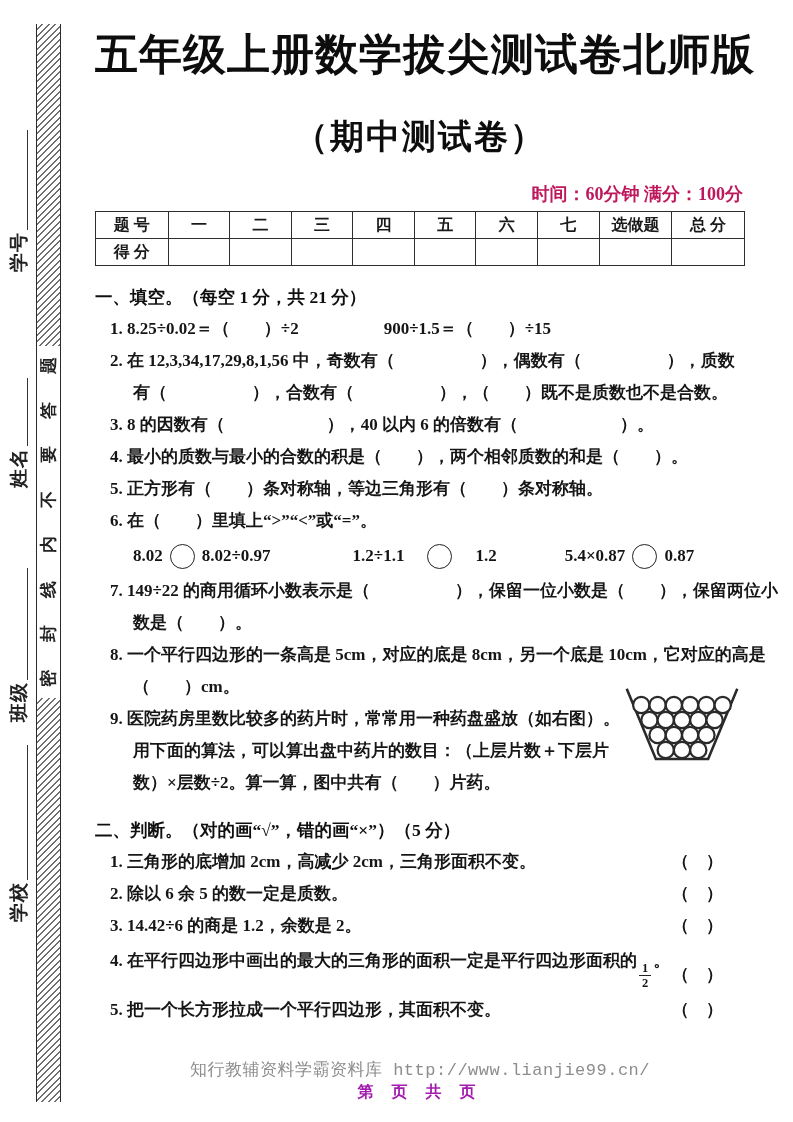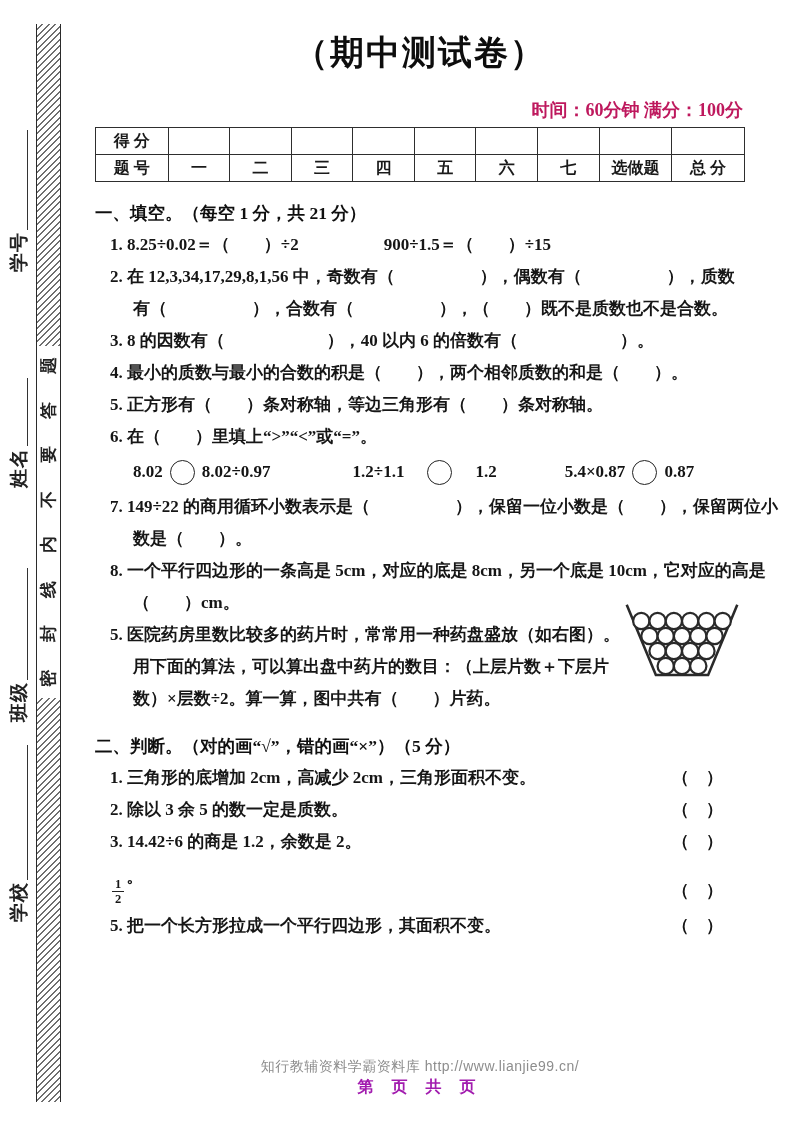--- a/index.html
+++ b/index.html
@@ -96,21 +96,21 @@
     display:inline-flex; flex-direction:column; vertical-align:-6px;
     font-size:12.5px; line-height:1.15; text-align:center; margin:0 2px;
     font-weight:bold;
   }
   .frac .den { border-top:1.4px solid #222; padding:0 3px; }
   .frac .num { padding:0 3px; }
 
   
   footer { position:absolute; left:95px; top:1058px; width:650px; text-align:center; }
   .foot1 {
-    font-family:Liberation Sans, sans-serif; font-size:14px; color:#8d8d8d;
+    font-family:Liberation Mono, monospace; font-size:17px; color:#8d8d8d;
     letter-spacing:0.5px;
   }
   .foot2 {
     margin-top:1px; font-size:16px; font-weight:bold; color:#a21caf;
     letter-spacing:7px;
   }
 </style>
 </head>
 <body>
 
@@ -140,48 +140,49 @@
     <span>不</span>
     <span>内</span>
     <span>线</span>
     <span>封</span>
     <span>密</span>
   </div>
   <div class="hatch bottom"></div>
 </div>
 
 <main>
+  <h1 class="title">五年级上册数学拔尖测试卷北师版</h1>
   <h2 class="subtitle">（期中测试卷）</h2>
   <div class="meta">时间：60分钟  满分：100分</div>
 
   <table class="score">
     <tbody>
-      <tr>
-        <td>得 分</td>
-        <td></td>
-        <td></td>
-        <td></td>
-        <td></td>
-        <td></td>
-        <td></td>
-        <td></td>
-        <td></td>
-        <td></td>
-      </tr>
       <tr>
         <td class="c-wide">题 号</td>
         <td class="c-num">一</td>
         <td class="c-num">二</td>
         <td class="c-num">三</td>
         <td class="c-num">四</td>
         <td class="c-num">五</td>
         <td class="c-num">六</td>
         <td class="c-num">七</td>
         <td class="c-wide">选做题</td>
         <td class="c-wide">总 分</td>
+      </tr>
+      <tr>
+        <td>得 分</td>
+        <td></td>
+        <td></td>
+        <td></td>
+        <td></td>
+        <td></td>
+        <td></td>
+        <td></td>
+        <td></td>
+        <td></td>
       </tr>
     </tbody>
   </table>
 
   <section>
     <div class="sec-heading">一、填空。（每空 1 分，共 21 分）</div>
     <div class="ln ind1">1. 8.25÷0.02＝（　　）÷2　　　　　900÷1.5＝（　　）÷15</div>
     <div class="ln ind1">2. 在 12,3,34,17,29,8,1,56 中，奇数有（　　　　　），偶数有（　　　　　），质数</div>
     <div class="ln ind2">有（　　　　　），合数有（　　　　　），（　　）既不是质数也不是合数。</div>
     <div class="ln ind1">3. 8 的因数有（　　　　　　），40 以内 6 的倍数有（　　　　　　）。</div>
@@ -206,21 +207,21 @@
         <span>0.87</span>
       </span>
     </div>
 
     <div class="ln ind1">7. 149÷22 的商用循环小数表示是（　　　　　），保留一位小数是（　　），保留两位小</div>
     <div class="ln ind2">数是（　　）。</div>
     <div class="ln ind1">8. 一个平行四边形的一条高是 5cm，对应的底是 8cm，另一个底是 10cm，它对应的高是</div>
     <div class="ln ind2">（　　）cm。</div>
 
     <div class="item9">
-      <div class="ln ind1">5. 医院药房里数比较多的药片时，常常用一种药盘盛放（如右图）。</div>
+      <div class="ln ind1">9. 医院药房里数比较多的药片时，常常用一种药盘盛放（如右图）。</div>
       <div class="ln ind2">用下面的算法，可以算出盘中药片的数目：（上层片数＋下层片</div>
       <div class="ln ind2">数）×层数÷2。算一算，图中共有（　　）片药。</div>
       <svg id="pill-svg" width="138" height="78" viewBox="0 0 161 91">
         <path d="M16 2 L50 84 L111 84 L145 2"></path>
       <circle cx="33" cy="21" r="9.5"></circle>
           <circle cx="52" cy="21" r="9.5"></circle>
           <circle cx="71" cy="21" r="9.5"></circle>
           <circle cx="90" cy="21" r="9.5"></circle>
           <circle cx="109" cy="21" r="9.5"></circle>
           <circle cx="128" cy="21" r="9.5"></circle>
@@ -241,29 +242,29 @@
   </section>
 
   <section>
     <div class="sec-heading">二、判断。（对的画“√”，错的画“×”）（5 分）</div>
 
     <div class="jrow ln ind1">
       <span class="jtext">1. 三角形的底增加 2cm，高减少 2cm，三角形面积不变。</span>
       <span class="jbracket">（　）</span>
     </div>
     <div class="jrow ln ind1">
-      <span class="jtext">2. 除以 3 余 5 的数一定是质数。</span>
+      <span class="jtext">2. 除以 6 余 5 的数一定是质数。</span>
       <span class="jbracket">（　）</span>
     </div>
     <div class="jrow ln ind1">
       <span class="jtext">3. 14.42÷6 的商是 1.2，余数是 2。</span>
       <span class="jbracket">（　）</span>
     </div>
     <div class="jrow ln ind1 r4">
-      <span class="jtext"><span class="frac">
+      <span class="jtext"><span>4. 在平行四边形中画出的最大的三角形的面积一定是平行四边形面积的</span><span class="frac">
             <span class="num">1</span>
             <span class="den">2</span>
           </span><span>。</span></span>
       <span class="jbracket">（　）</span>
     </div>
     <div class="jrow ln ind1 r4">
       <span class="jtext">5. 把一个长方形拉成一个平行四边形，其面积不变。</span>
       <span class="jbracket">（　）</span>
     </div>
   </section>

